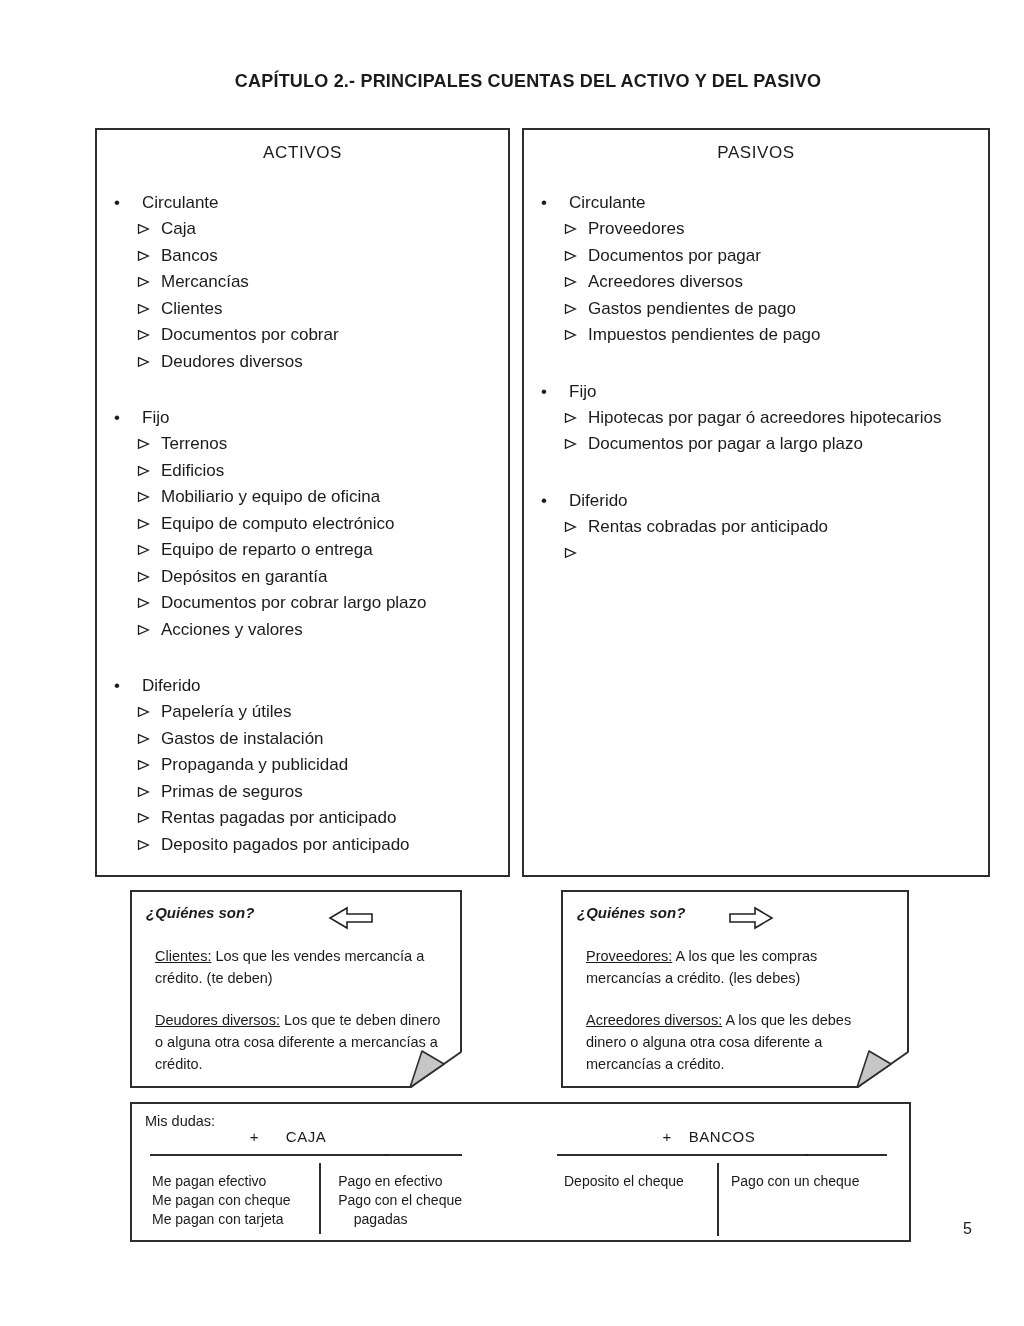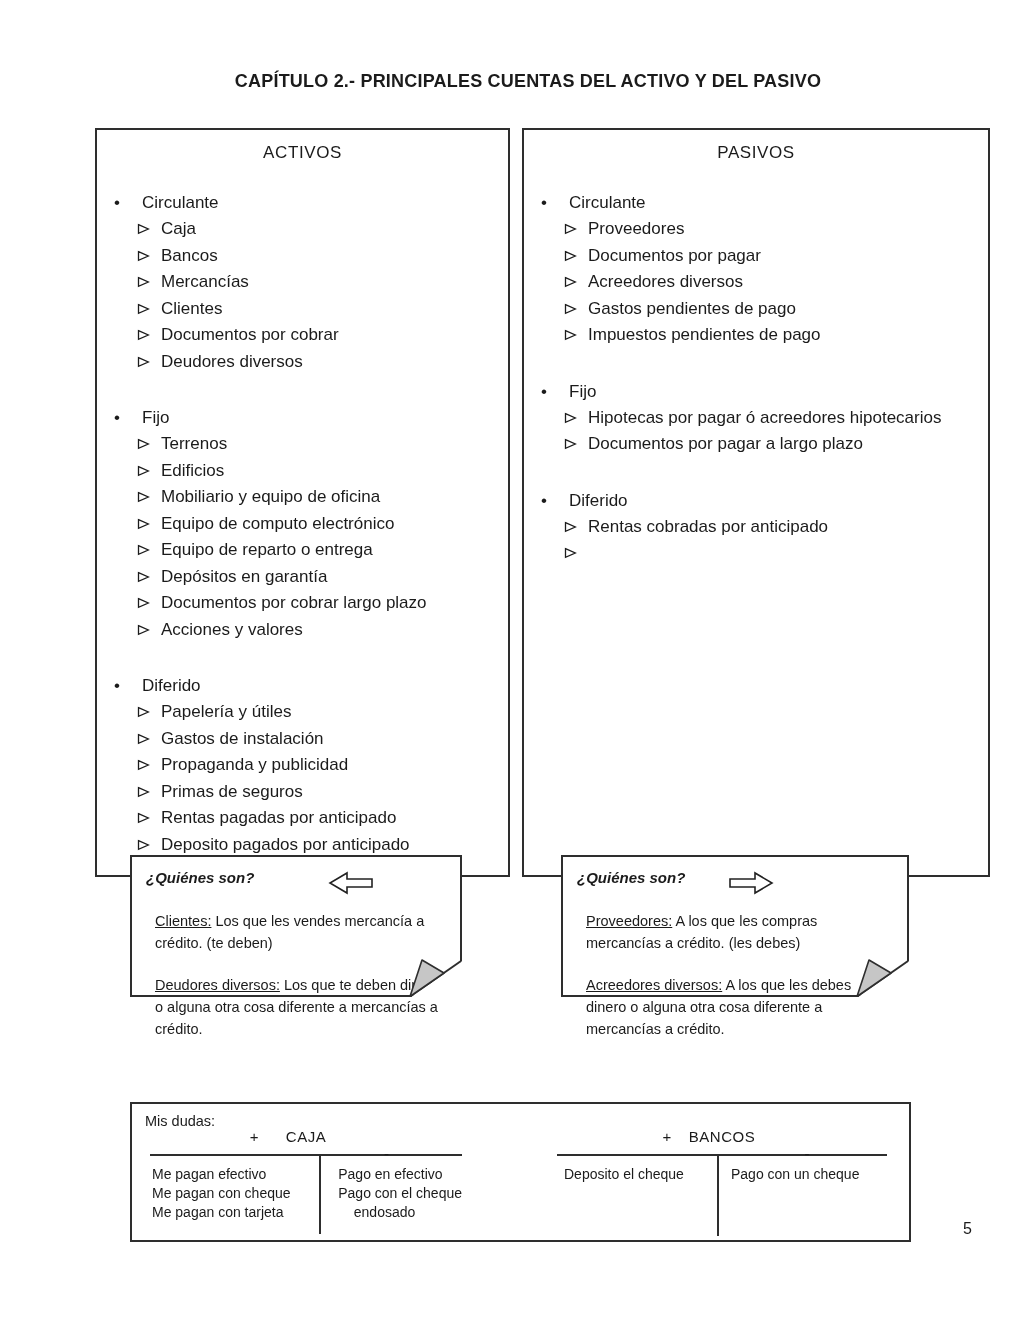--- a/index.html
+++ b/index.html
@@ -16,21 +16,21 @@
   .box-header{margin-top:13px;text-align:center;font-size:17px;letter-spacing:.6px;}
   .list{margin-top:26px;}
   .group + .group{margin-top:29px;}
   .lvl1{display:flex;align-items:flex-start;padding-left:17px;font-size:17px;line-height:27px;}
   .l1b{flex:0 0 28px;}
   .lvl2{display:flex;align-items:flex-start;padding-left:40px;font-size:17px;line-height:26.5px;}
   .ab{flex:0 0 24px;padding-top:7px;}
   .ab svg{display:block;}
   .l2t{flex:1;padding-right:6px;}
 
-  .notes-box{position:absolute;top:855px;height:142px;border:2px solid #2e2e2e;
+  .notes-box{position:absolute;top:890px;height:198px;border:2px solid #2e2e2e;
              box-sizing:border-box;background:#fff;}
   #notes-left{left:130px;width:332px;}
   #notes-right{left:561px;width:348px;}
   .notes-heading{position:absolute;top:12px;left:14px;font-size:15px;font-weight:bold;font-style:italic;}
   .block-arrow{position:absolute;top:13px;}
   #notes-left .block-arrow{left:196px;}
   #notes-right .block-arrow{left:165px;}
   .notes-entries{position:absolute;top:44px;left:14px;right:10px;}
   .note-entry{margin:9px;font-size:14.5px;line-height:22px;}
   .note-entry + .note-entry{margin-top:20px;}
@@ -41,21 +41,21 @@
               border:2px solid #2e2e2e;box-sizing:border-box;background:#fff;}
   .doubts-label{position:absolute;top:9px;left:13px;font-size:14.5px;}
   .taccount{position:absolute;top:24px;}
   #t-caja{left:18px;width:312px;}
   #t-bancos{left:425px;width:330px;}
   .t-head{position:relative;height:26px;font-size:15px;}
   .t-plus{position:absolute;left:32%;}
   .t-minus{position:absolute;left:75%;}
   .t-name{display:block;text-align:center;letter-spacing:.5px;}
   .t-body{display:flex;border-top:2px solid #2e2e2e;}
-  .t-col{box-sizing:border-box;padding-top:9px;font-size:14px;line-height:19px;}
+  .t-col{box-sizing:border-box;padding-top:9px;font-size:14px;line-height:19px;margin-top:7px;}
   .t-debit{width:179px;padding-left:2px;}
   .t-credit{flex:1;border-left:2px solid #2e2e2e;padding-left:17px;}
   #t-caja .t-body{min-height:78px;}
   #t-bancos .t-body{min-height:80px;}
   #t-bancos .t-debit{width:160px;padding-left:7px;}
   #t-bancos .t-credit{padding-left:12px;}
   .t-line{white-space:pre;}
 
   .page-number{position:absolute;left:963px;top:1220px;font-size:16px;}
 </style>
@@ -396,21 +396,21 @@
       </div>
       <div class="t-body">
         <div class="t-col t-debit" id="caja-debit">
             <div class="t-line">Me pagan efectivo</div>
             <div class="t-line">Me pagan con cheque</div>
             <div class="t-line">Me pagan con tarjeta</div>
           </div>
         <div class="t-col t-credit" id="caja-credit">
             <div class="t-line">Pago en efectivo</div>
             <div class="t-line">Pago con el cheque</div>
-            <div class="t-line">    endosado</div>
+            <div class="t-line">    pagadas</div>
           </div>
       </div>
     </div>
 
     <div class="taccount" id="t-bancos">
       <div class="t-head">
         <span class="t-plus">+</span>
         <span class="t-name">BANCOS</span>
         <span class="t-minus">-</span>
       </div>

